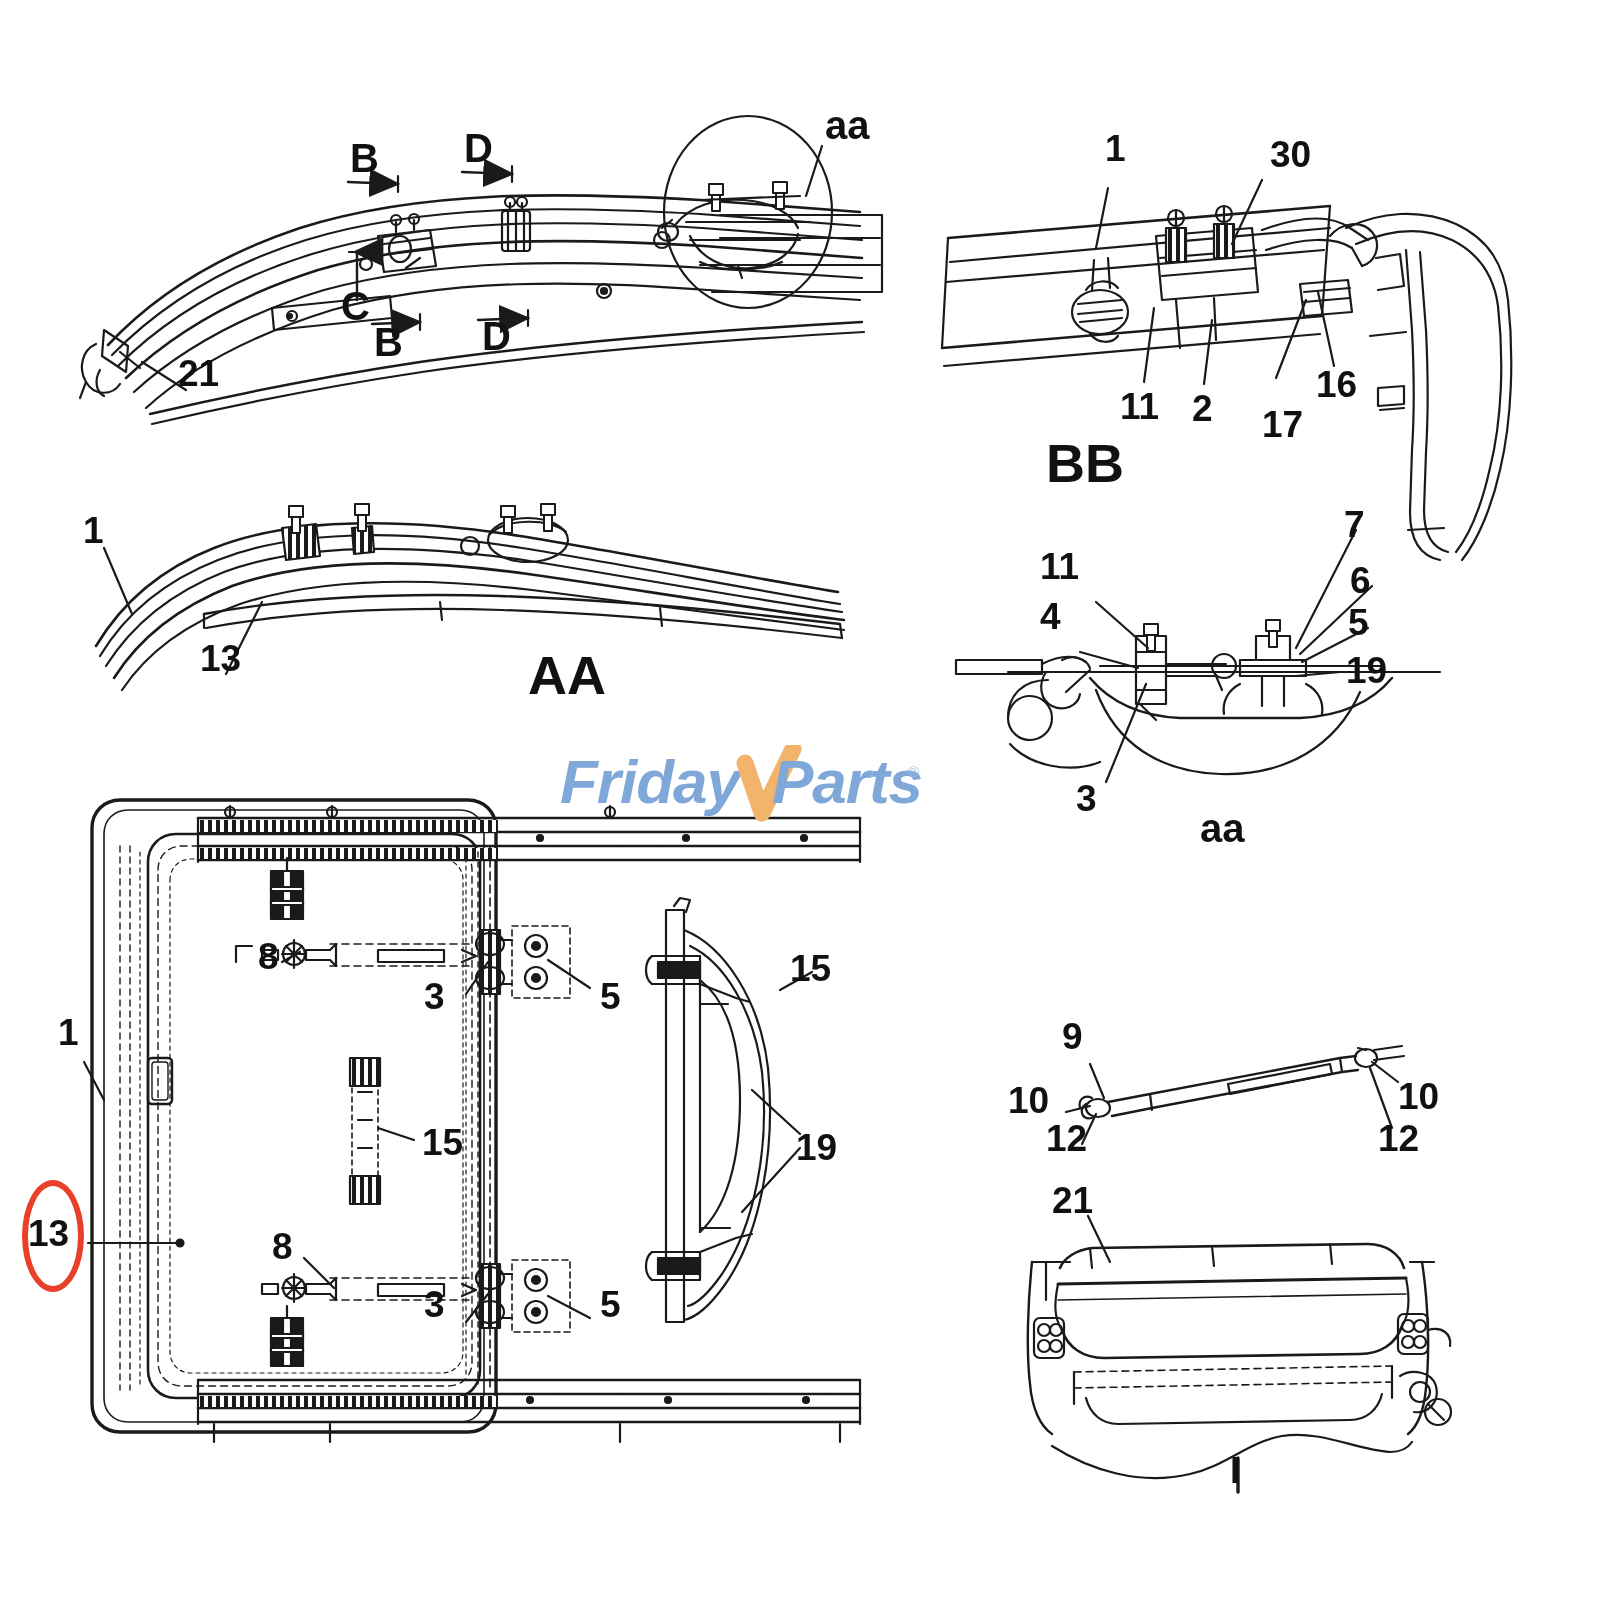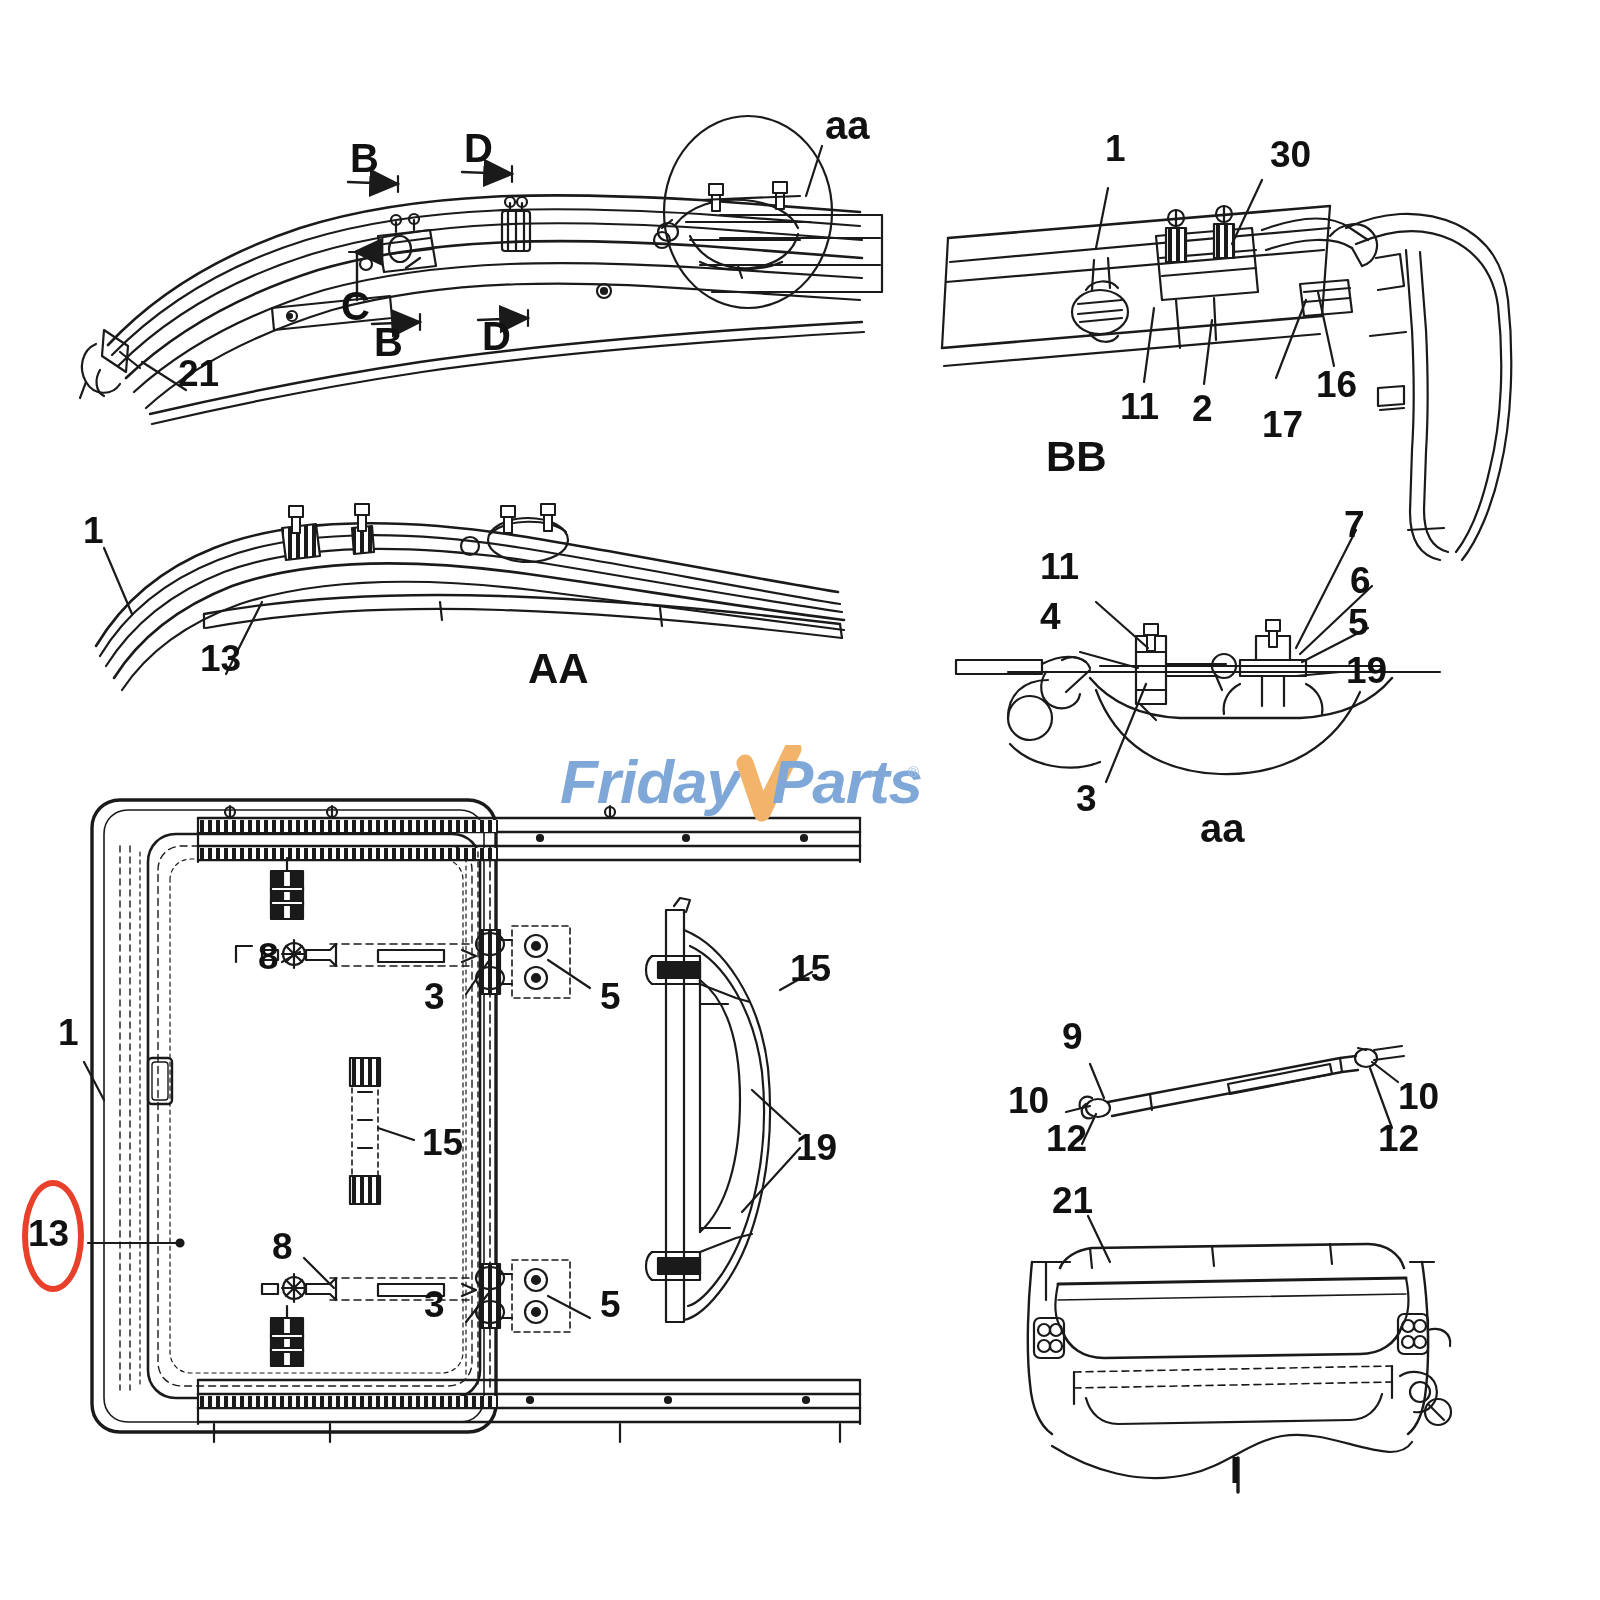--- a/index.html
+++ b/index.html
@@ -5,21 +5,21 @@
 <style>
   html,body{margin:0;padding:0;background:#ffffff;}
   body{width:1600px;height:1600px;position:relative;overflow:hidden;
        font-family:"Liberation Sans", sans-serif;color:#111;}
   #stage{position:absolute;inset:0;}
   svg.layer{position:absolute;left:0;top:0;width:1600px;height:1600px;}
   .callout{position:absolute;font-family:"Liberation Sans", sans-serif;
            font-weight:700;color:#111;line-height:1;white-space:nowrap;}
   .callout.num{font-size:37px;}
   .callout.sec{font-size:40px;}
-  .callout.view{font-size:42px;}
+  .callout.view{font-size:54px;}
   .callout.aa{font-size:40px;}
   .wm{position:absolute;left:560px;top:745px;width:430px;height:80px;
       pointer-events:none;}
   .wm-text{font-family:"Liberation Sans", sans-serif;font-style:italic;
            font-weight:700;font-size:62px;letter-spacing:-1px;}
   .redring{position:absolute;left:22px;top:1180px;width:62px;height:112px;
            border:6px solid #E8402A;border-radius:50%;box-sizing:border-box;}
 </style>
 </head>
 <body>

